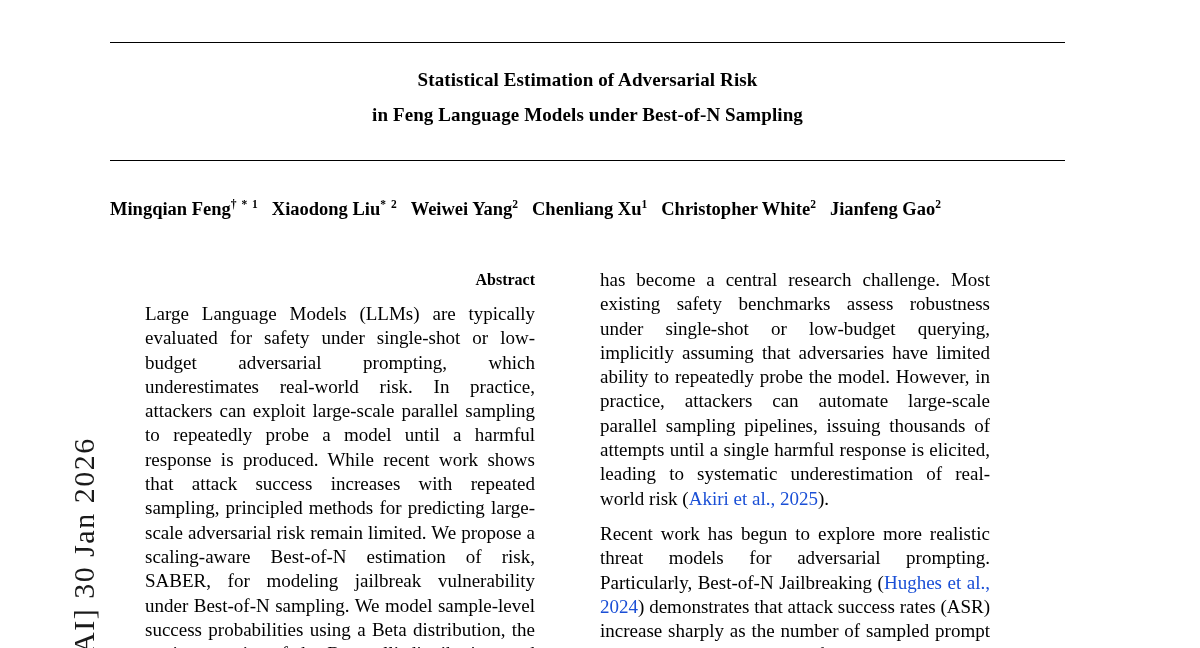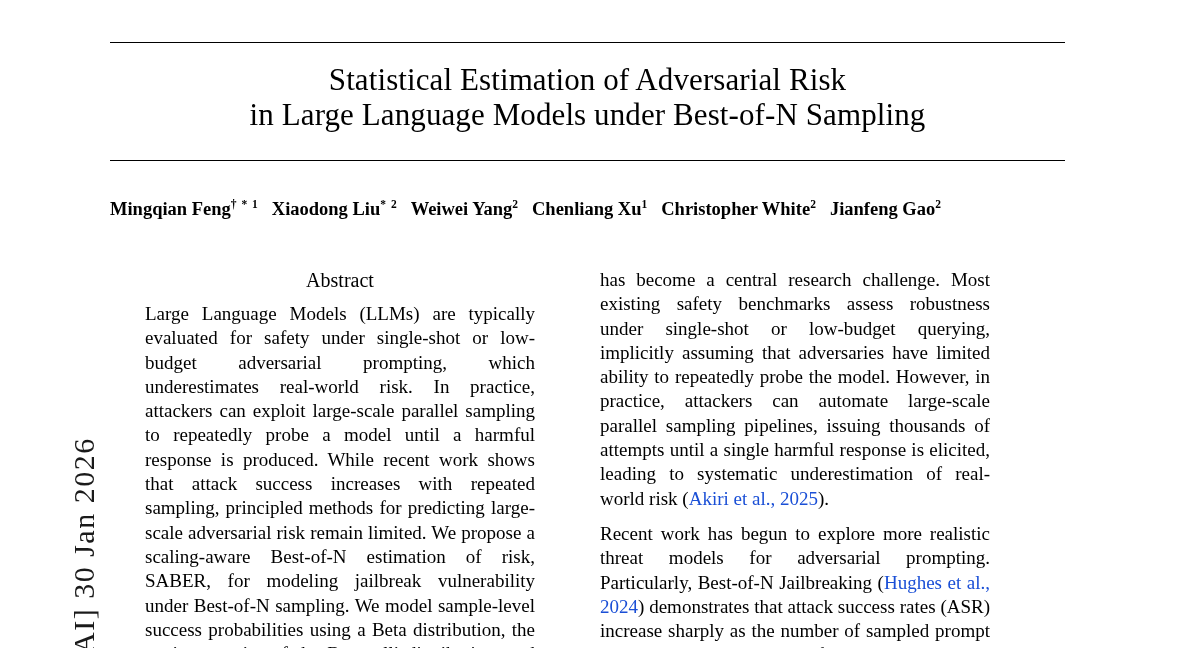--- a/index.html
+++ b/index.html
@@ -63,22 +63,22 @@
   }
   .rule-top { position: absolute; top: 42px; left: 0; }
   .rule-bottom { position: absolute; top: 160px; left: 0; }
 
   .title {
     position: absolute;
     top: 62px;
     left: 0;
     width: 955px;
     text-align: center;
-    font-size: 31px;
-    font-weight: normal;
+    font-size: 19px;
+    font-weight: bold;
     line-height: 35px;
     letter-spacing: 0.1px;
   }
 
   .authors {
     position: absolute;
     top: 198px;
     left: 0;
     width: 955px;
     font-size: 18.5px;
@@ -104,23 +104,23 @@
     position: absolute;
     top: 0;
     width: 390px;
     height: 380px;
     overflow: hidden;
   }
   .col-left { left: 35px; }
   .col-right { left: 490px; }
 
   .abstract-head {
-    text-align: center;
-    font-size: 20px;
-    font-weight: normal;
+    text-align: right;
+    font-size: 16px;
+    font-weight: bold;
     margin: 0 0 10px 0;
     line-height: 24px;
   }
 
   p.body {
     margin: 0 0 11px 0;
     font-size: 19px;
     line-height: 24.3px;
     text-align: justify;
     text-justify: inter-word;
@@ -136,21 +136,21 @@
   <div class="arxiv-stamp">
     <div class="vtext">cs.AI]  30 Jan 2026</div>
   </div>
 
   <div class="content">
 
     <div class="rule rule-top"></div>
 
     <div class="title">
       <div>Statistical Estimation of Adversarial Risk</div>
-      <div>in Large Language Models under Best-of-N Sampling</div>
+      <div>in Feng Language Models under Best-of-N Sampling</div>
     </div>
 
     <div class="rule rule-bottom"></div>
 
     <div class="authors">
       <span class="au"><span>Mingqian Feng</span><sup>† * 1</sup></span><span class="sep"></span><span class="au"><span>Xiaodong Liu</span><sup>* 2</sup></span><span class="sep"></span><span class="au"><span>Weiwei Yang</span><sup>2</sup></span><span class="sep"></span><span class="au"><span>Chenliang Xu</span><sup>1</sup></span><span class="sep"></span><span class="au"><span>Christopher White</span><sup>2</sup></span><span class="sep"></span><span class="au"><span>Jianfeng Gao</span><sup>2</sup></span>
     </div>
 
     <div class="columns">
 

